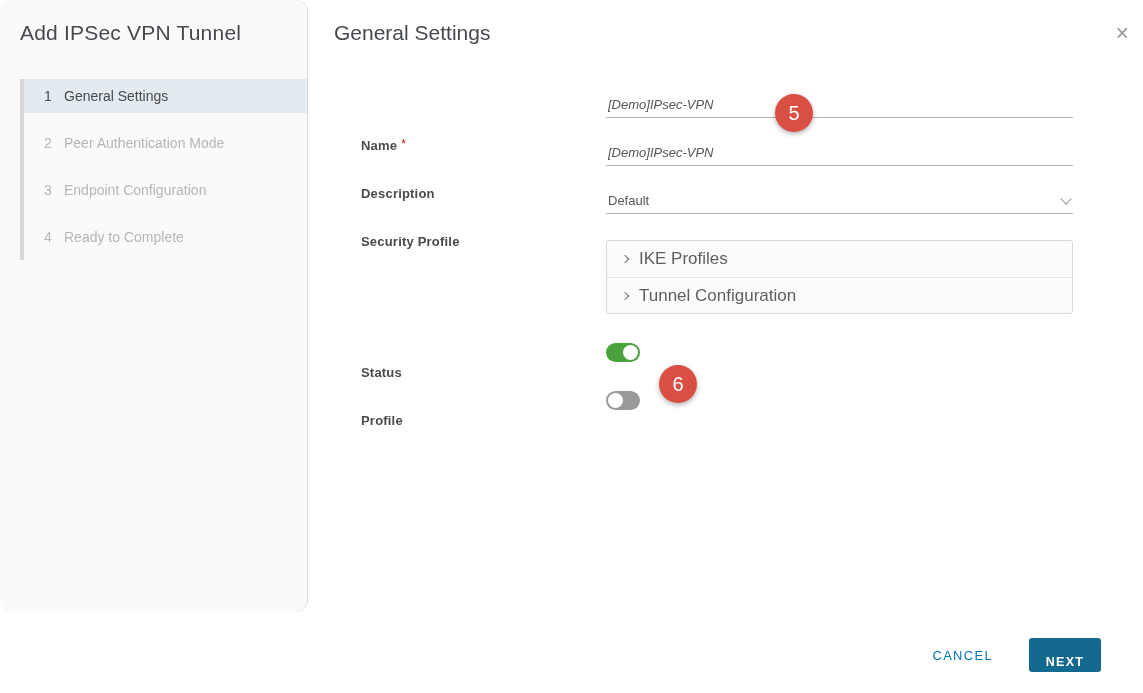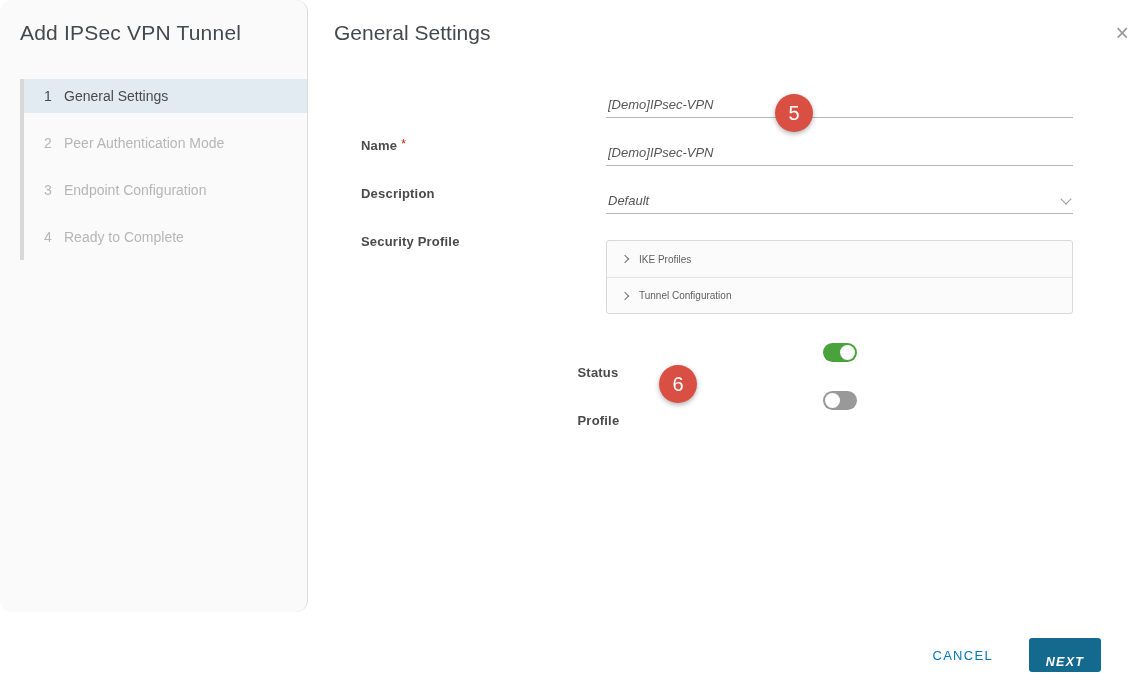--- a/index.html
+++ b/index.html
@@ -30,37 +30,37 @@
   .form { position:absolute; left:52px; top:96px; width:712px; }
   .row { display:flex; height:22px; margin-bottom:26px; }
   .f-label { width:245px; flex:none; font-size:13px; font-weight:600; color:#4a4a4a;
              padding-top:2px; letter-spacing:0.2px;margin-top:40px; }
   .req { color:#c92100; font-size:12px; margin-left:4px; position:relative; top:-2px; font-weight:400; }
   .control { width:467px; border-bottom:1px solid #b5b5b5; display:flex;
              align-items:flex-start; justify-content:space-between; }
   .control input { border:none; outline:none; background:transparent; width:100%;
                    font-family:"Liberation Sans", sans-serif; font-size:13px; color:#565656;
                    padding:1px 0 0 2px;font-style:italic; }
-  .select-value { font-size:13px; color:#565656; padding:1px 0 0 2px;font-style:italic; }
+  .select-value { font-size:13px; color:#565656; padding:1px 0 0 2px; }
   .chev-down { width:8px; height:8px; border-right:1px solid #9a9a9a;
                border-bottom:1px solid #9a9a9a; transform:rotate(45deg);
                margin:3px 3px 0 0; flex:none; }
 
   
   .accordion { margin-left:245px; width:467px; border:1px solid #d9d9d9;
                border-radius:3px; background:#fbfbfb; margin-bottom:28px; }
   .acc-row { height:36px; display:flex; align-items:center; padding-left:15px;
-             border-top:1px solid #e4e4e4; font-size:10px; color:#5f5f5f; cursor:pointer; }
+             border-top:1px solid #e4e4e4; font-size:17px; color:#5f5f5f; cursor:pointer; }
   .acc-row:first-child { border-top:none; }
   .chev-right { display:inline-block; width:6px; height:6px;
                 border-top:1.5px solid #6f6f6f; border-right:1.5px solid #6f6f6f;
                 transform:rotate(45deg); margin-right:11px; flex:none; }
 
   
-  .toggle-row { display:flex; align-items:center; height:20px; margin-bottom:28px;justify-content:center; }
+  .toggle-row { display:flex; align-items:center; height:20px; margin-bottom:28px; }
   .toggle-row .f-label { padding-top:0; }
   .toggle { position:relative; width:34px; height:19px; border-radius:10px; cursor:pointer; flex:none; }
   .toggle.on  { background:#4aa23c; }
   .toggle.off { background:#999999; }
   .knob { position:absolute; top:2px; width:15px; height:15px; border-radius:50%; background:#fff; }
   .toggle.on  .knob { right:2px; }
   .toggle.off .knob { left:2px; }
 
   
   .badge { position:absolute; width:38px; height:38px; border-radius:50%;
@@ -72,21 +72,21 @@
 
   
   .footer { position:absolute; right:42px; bottom:21px; display:flex;
             align-items:center; gap:36px; }
   .cancel-btn { color:#0079b8; font-size:13px; letter-spacing:1.3px;
                 font-weight:500; cursor:pointer; background:none; border:none;
                 font-family:"Liberation Sans", sans-serif; }
   .next-btn { background:#14698f; color:#fff; border:none; border-radius:3px;
               height:33px; min-width:72px; padding:17px 15px; font-size:12.5px;
               letter-spacing:1.3px; font-weight:600; cursor:pointer;
-              font-family:"Liberation Sans", sans-serif;font-style:italic; }
+              font-family:"Liberation Sans", sans-serif; }
 </style>
 </head>
 <body>
 
 <div class="sidebar">
   <div class="wizard-title">Add IPSec VPN Tunnel</div>
   <div class="steps">
     <div class="step active">
       <span class="step-num">1</span>
       <span class="step-label">General Settings</span>

